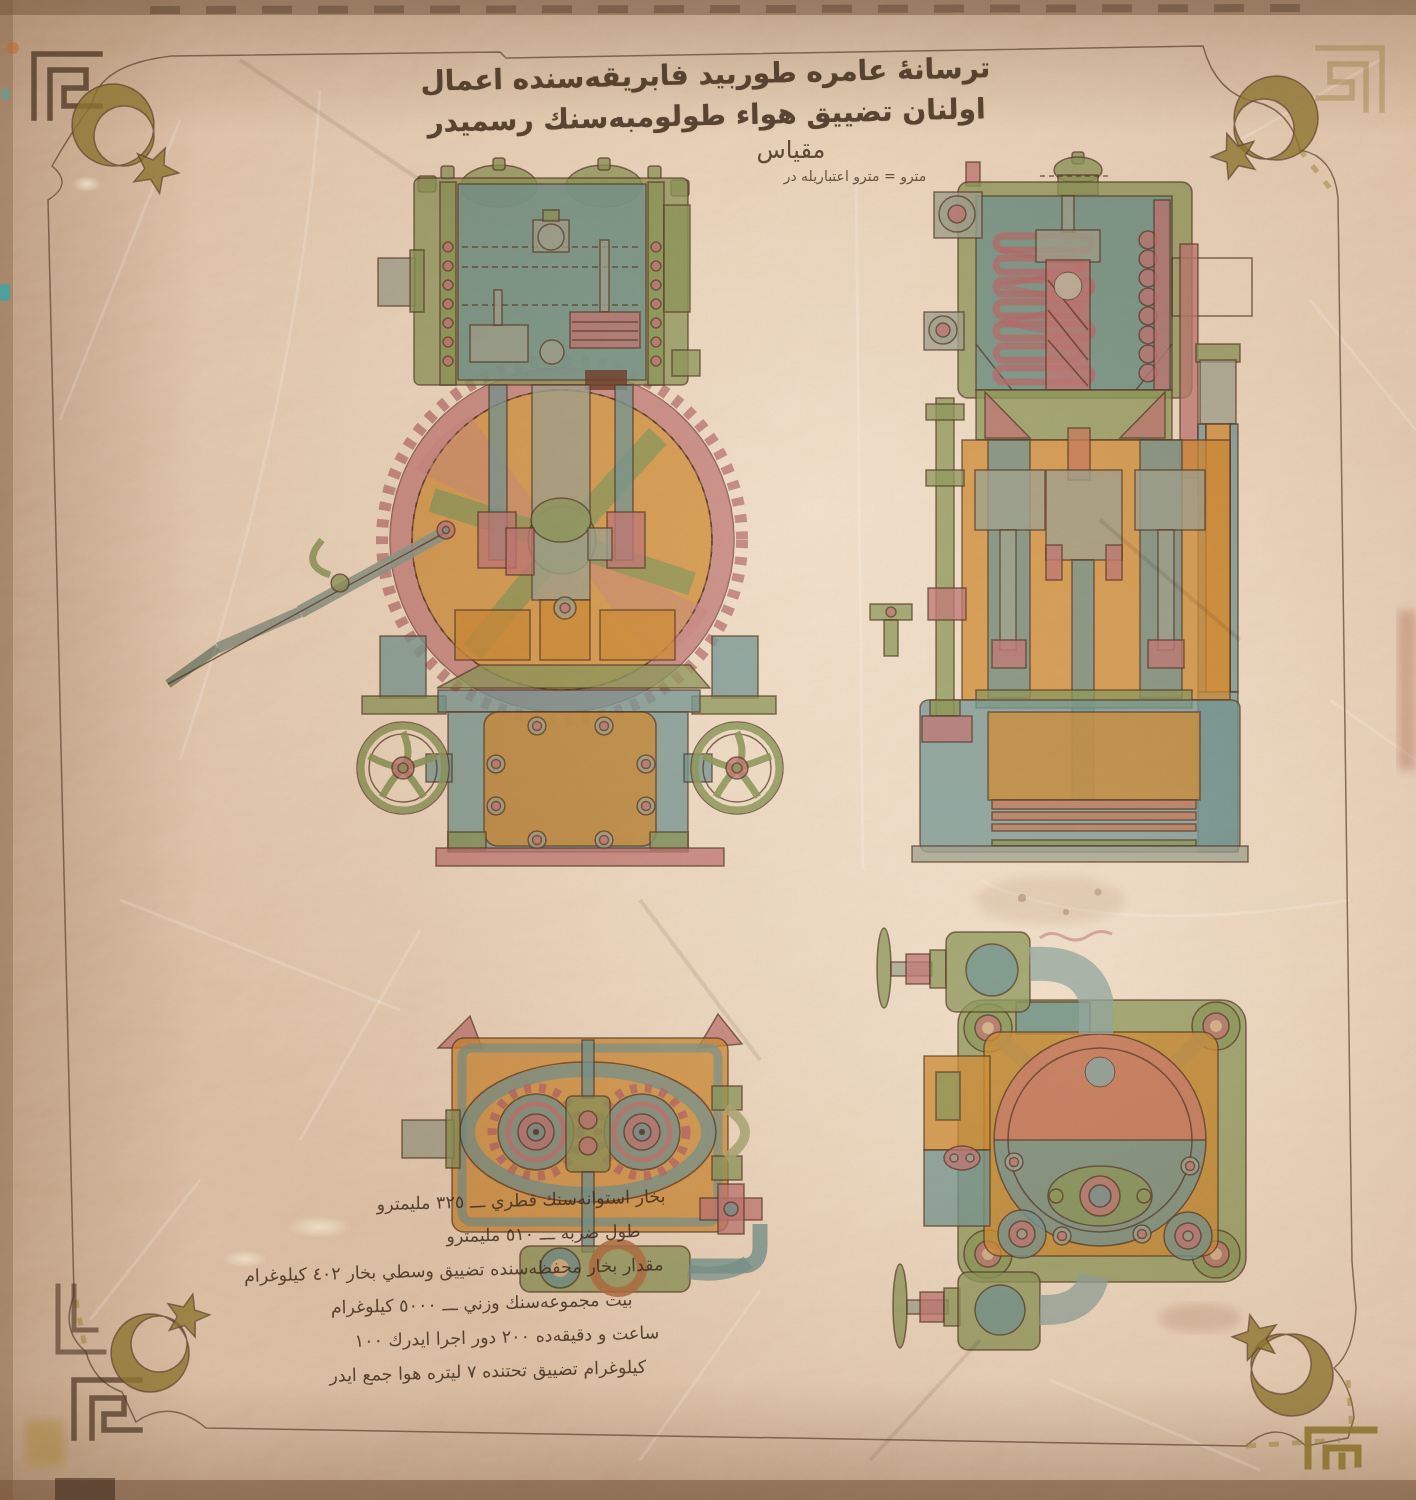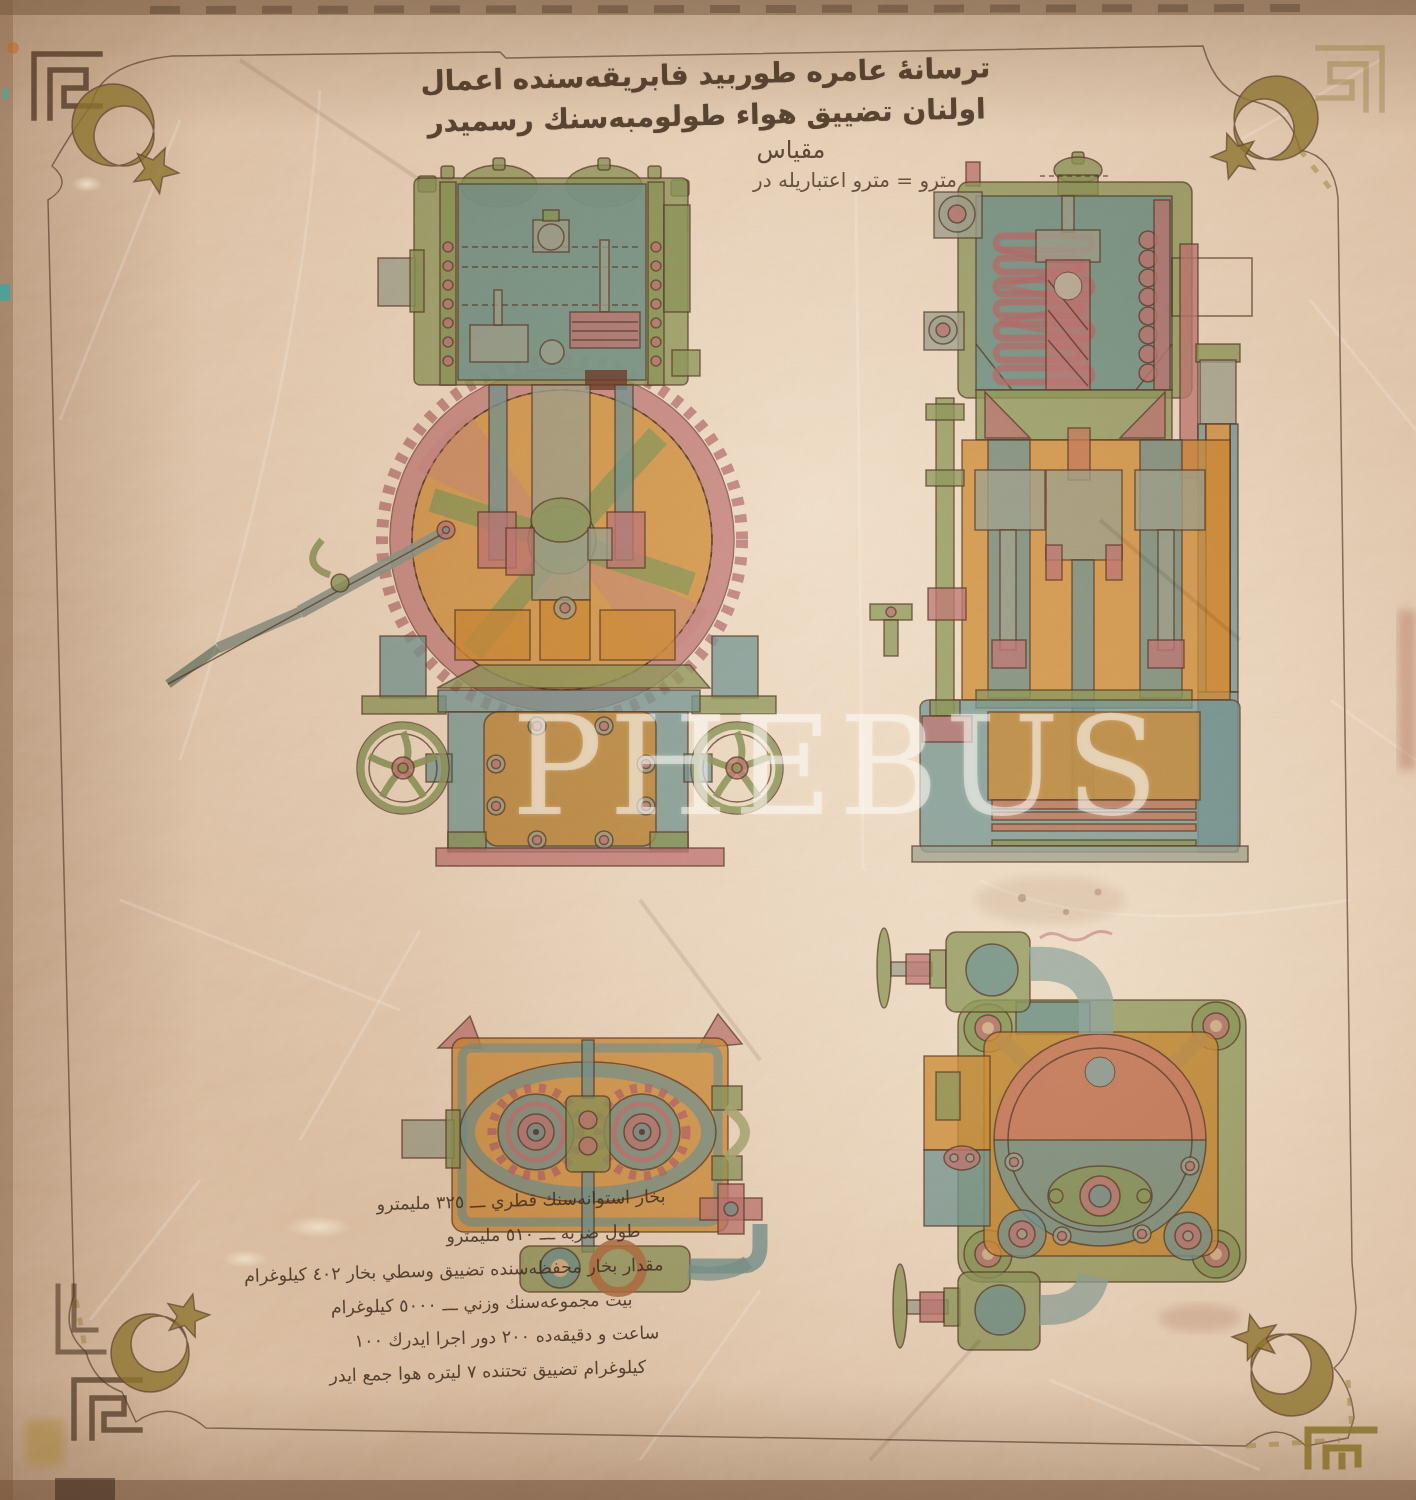--- a/index.html
+++ b/index.html
@@ -11,21 +11,21 @@
   .fG{fill:#9bb47a}.fB{fill:#83b2c1}.fP{fill:#cf8f9b}.fY{fill:#dfa64c}
   .fT{fill:#aec0bd}.fS{fill:#d9967e}.fGo{fill:#8d742f;fill-opacity:.8}
   .k{fill:none;stroke:#5d4130;stroke-opacity:.7;stroke-width:1.5;}
   .mach{mix-blend-mode:multiply;}
   
   .txt{position:absolute;color:#463221;direction:rtl;}
   .title-callig{left:408px;top:54px;width:596px;font-size:28px;line-height:41px;
     font-weight:bold;text-align:center;transform:rotate(-1.4deg);opacity:.88;
     text-shadow:0 0 1px rgba(70,48,28,.55);}
   .scale-head{left:736px;top:136px;width:110px;font-size:24px;text-align:center;opacity:.85;}
-  .scale-note{left:690px;top:168px;width:330px;font-size:20px;text-align:center;opacity:.8;}
+  .scale-note{left:690px;top:168px;width:330px;font-size:14px;text-align:center;opacity:.8;}
   .specs{left:172px;top:1186px;width:500px;font-size:17.5px;line-height:34px;
     transform:rotate(-1.6deg);opacity:.86;color:#3f2d1e;}
   .specs div{white-space:nowrap;}
   .specs div:nth-child(1){margin-right:4px;}
   .specs div:nth-child(2){margin-right:30px;}
   .specs div:nth-child(3){margin-right:8px;}
   .specs div:nth-child(4){margin-right:40px;}
   .specs div:nth-child(5){margin-right:14px;}
   .specs div:nth-child(6){margin-right:28px;}
   .watermark{position:absolute;left:498px;top:688px;width:680px;text-align:center;
@@ -557,15 +557,14 @@
   <div>مقدار بخار محفظه‌سنده تضييق وسطي بخار ٤٠٢ كيلوغرام</div>
   <div>بيت مجموعه‌سنك وزني ـــ ٥٠٠٠ كيلوغرام</div>
   <div>ساعت و دقيقه‌ده ٢٠٠ دور اجرا ايدرك ١٠٠</div>
   <div>كيلوغرام تضييق تحتنده ٧ ليتره هوا جمع ايدر</div>
 </div>
 
 <div class="smudge s1"></div>
 <div class="smudge s2"></div>
 <div class="smudge s3"></div>
 
-<div class="watermark">PHEBUS</div>
 
 </div>
 
 </body></html>

